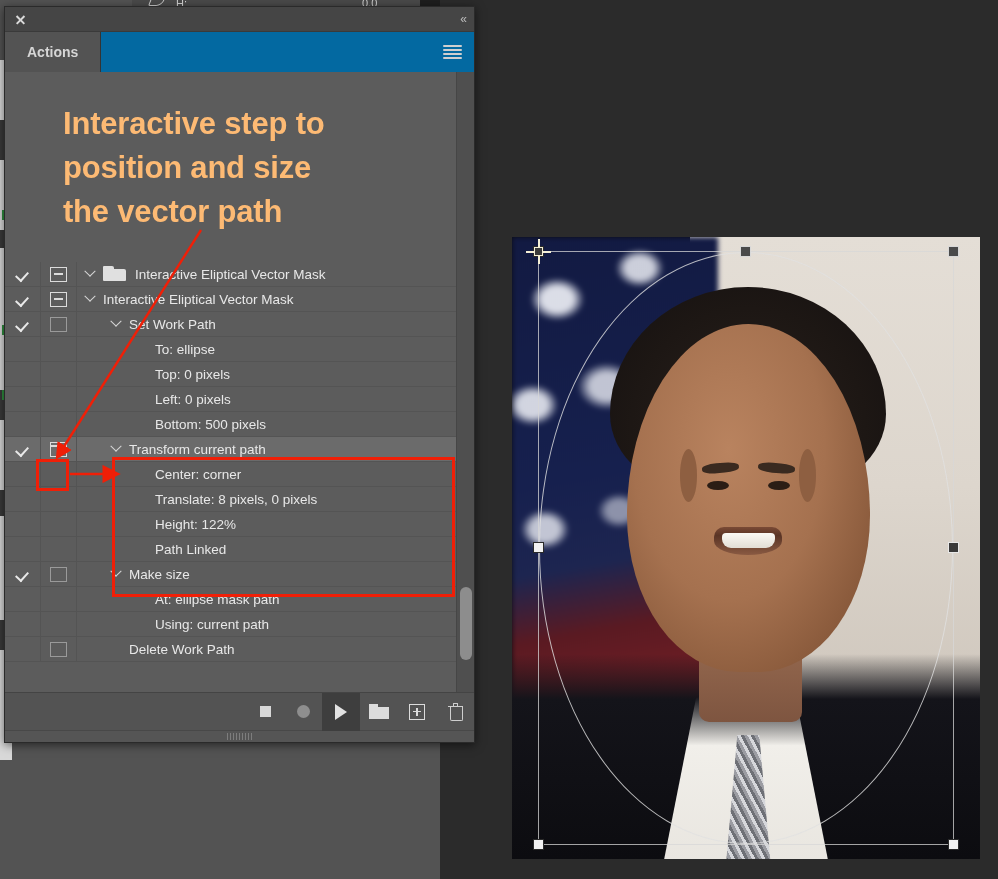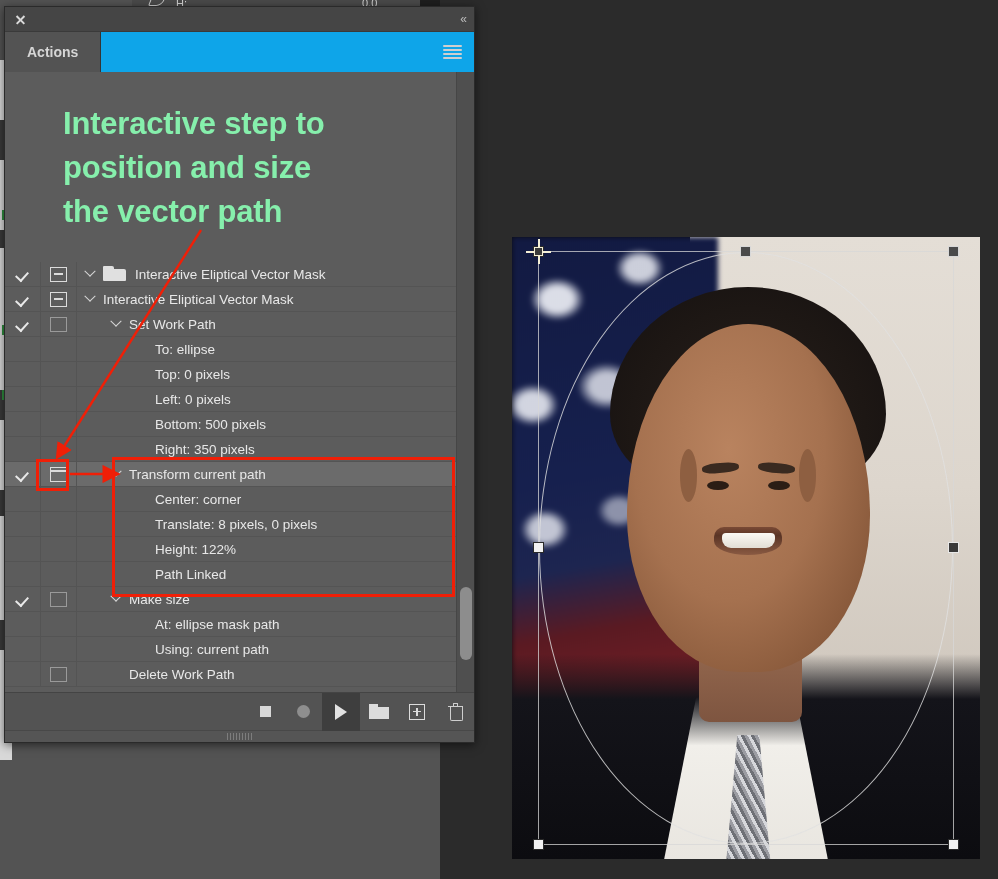--- a/index.html
+++ b/index.html
@@ -66,21 +66,21 @@
   }
   #panel-close-icon::before { transform:rotate(45deg); }
   #panel-close-icon::after  { transform:rotate(-45deg); }
   #panel-collapse-icon {
     position:absolute; right:8px; top:5px; font-size:12px; color:#bdbdbd;
     letter-spacing:-1px; cursor:pointer; line-height:14px;
   }
 
   
   #panel-tabbar {
-    height:40px; background:#0ea5e9; position:relative; flex:0 0 40px;
+    height:40px; background:#0369a1; position:relative; flex:0 0 40px;
     display:flex; align-items:stretch;
   }
   .panel-tab {
     padding:0 22px; display:flex; align-items:center;
     font-size:14px; font-weight:bold; color:#d6d6d6;
     background:#535353; cursor:pointer;
     border-right:1px solid #343434;
   }
   #panel-menu-icon {
     position:absolute; right:12px; top:13px; width:19px; height:14px;
@@ -91,21 +91,21 @@
   
   #actions-list-wrap {
     position:relative; flex:1 1 auto; background:#5c5c5c; overflow:hidden;
   }
   #annotation-zone {
     position:relative; height:190px; background:#5c5c5c;
     border-right:1px solid #515151;
   }
   #annotation-text {
     position:absolute; left:58px; top:30px; width:360px;
-    color:#86efac; font-size:31px; font-weight:bold; line-height:1.42;
+    color:#fdba74; font-size:31px; font-weight:bold; line-height:1.42;
     letter-spacing:-.2px; white-space:pre-line;
   }
 
   
   .act-row {
     position:relative; height:25px; display:flex; align-items:center;
     border-bottom:1px solid #545454;
     font-size:13.5px; color:#e8e8e8; background:#5c5c5c;
   }
   .act-row.selected { background:#6b6b6b; }
@@ -516,31 +516,20 @@
           <div class="col-check">
             <span class="chk"></span>
           </div>
           <div class="col-dlg">
             <span class="dlg-box none"></span>
           </div>
           <div style="flex: 0 0 52px;"></div>
           <div class="twisty blank"></div>
           <span class="row-label">Bottom: 500 pixels</span>
         </div>
-        <div class="act-row">
-          <div class="col-check">
-            <span class="chk"></span>
-          </div>
-          <div class="col-dlg">
-            <span class="dlg-box none"></span>
-          </div>
-          <div style="flex: 0 0 52px;"></div>
-          <div class="twisty blank"></div>
-          <span class="row-label">Right: 350 pixels</span>
-        </div>
         <div class="act-row selected">
           <div class="col-check">
             <span class="chk on"></span>
           </div>
           <div class="col-dlg">
             <span class="dlg-box win"></span>
           </div>
           <div style="flex: 0 0 26px;"></div>
           <div class="twisty">
             <span></span>

